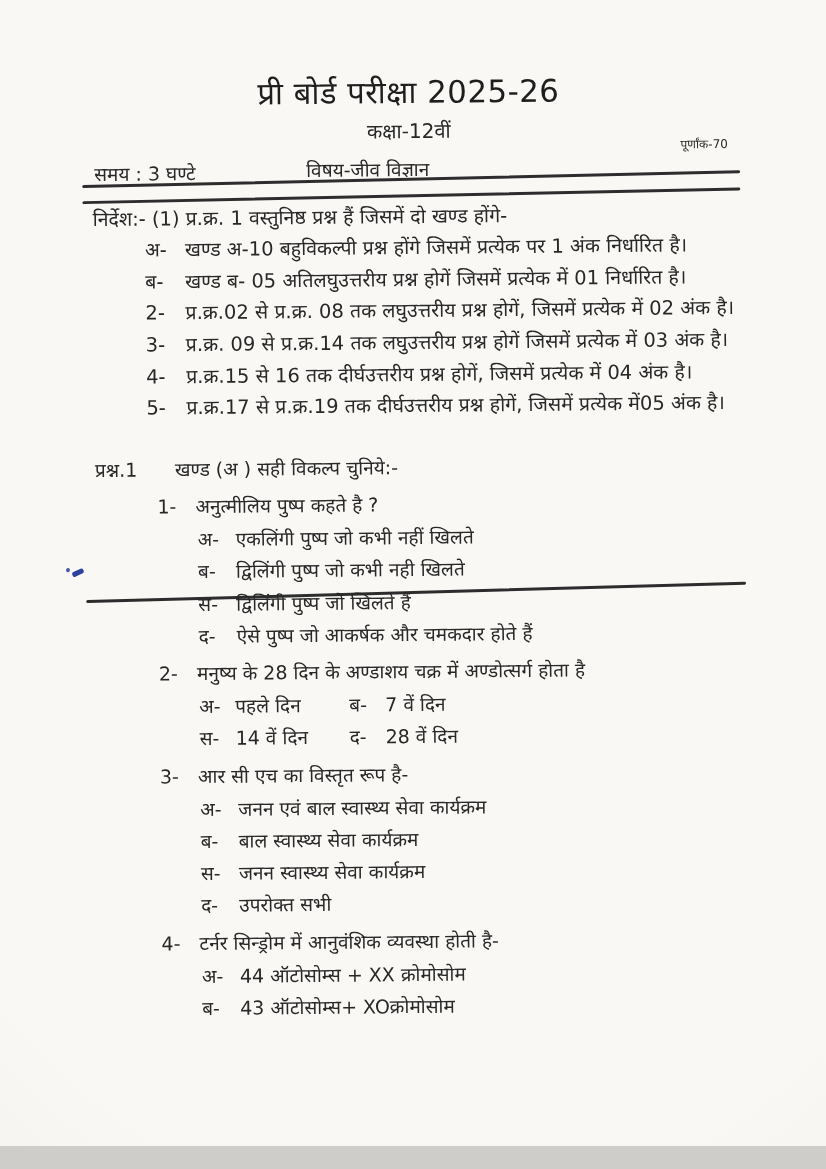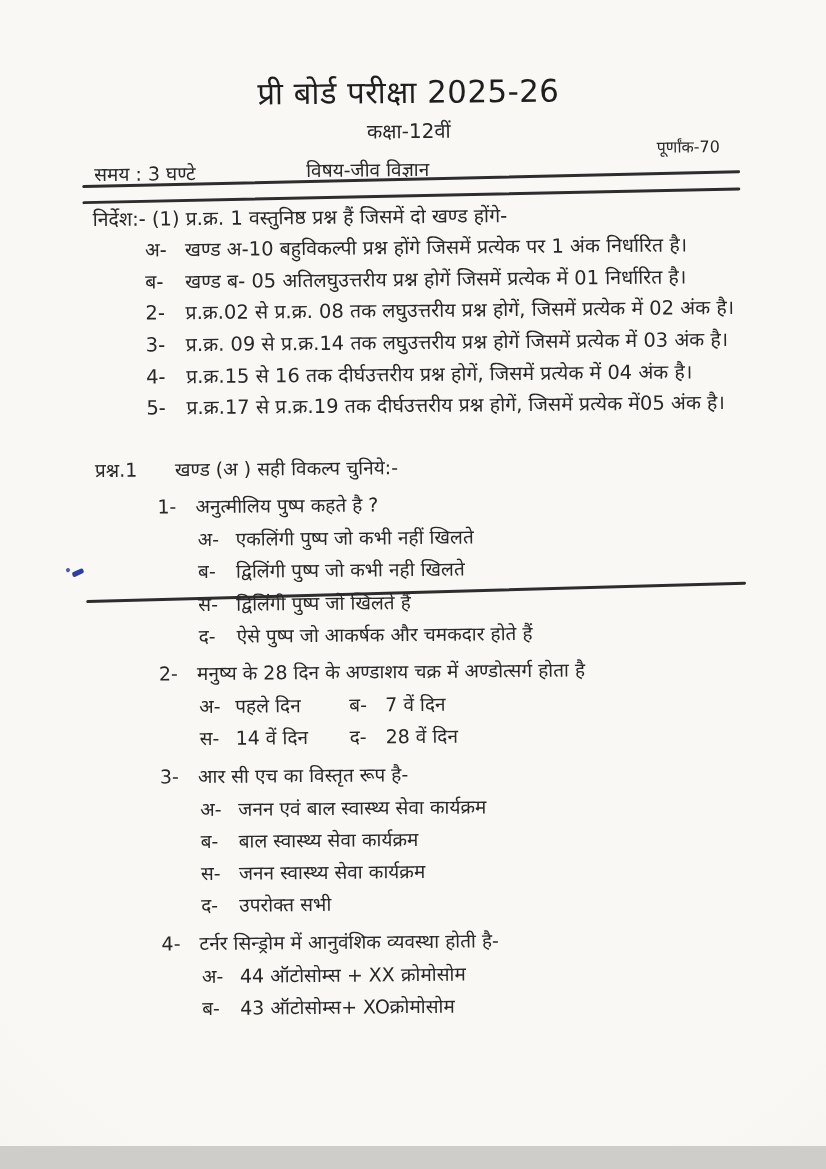--- a/index.html
+++ b/index.html
@@ -7,21 +7,21 @@
     position:relative;width:826px;height:1146px;margin:0 auto;overflow:hidden;
     background:radial-gradient(130% 115% at 52% 42%, #f9f8f5 55%, #efede9 88%, #e6e4df 100%);
     font-family:"DejaVu Sans", sans-serif;font-weight:400;color:#282828;
   }
   .sheet{position:absolute;inset:0;transform:rotate(-0.55deg);}
   .title{margin-top:70px;text-align:center;font-size:31px;letter-spacing:.4px;color:#1e1e1e;}
   .class-line{margin-top:5px;text-align:center;font-size:20px;}
   .meta-row{position:relative;margin:4px 82px 0 96px;height:38px;font-size:19px;}
   .meta-time{position:absolute;left:2px;top:10px;}
   .meta-subject{position:absolute;left:214px;top:8px;}
-  .meta-marks{position:absolute;right:20px;top:-10px;font-size:16px;}
+  .meta-marks{position:absolute;right:12px;top:-10px;font-size:12px;}
   .rule{position:absolute;background:#2d2d2d;height:2.6px;border-radius:2px;transform-origin:left center;}
   .rule-a{left:86px;top:182px;width:658px;transform:rotate(-0.75deg);}
   .rule-b{left:86px;top:198px;width:658px;transform:rotate(-0.65deg);}
   .rule-c{left:86px;top:597px;width:660px;transform:rotate(-1.05deg);}
   .instructions{margin:16px 78px 0 96px;font-size:19.5px;}
   .inst-heading{line-height:1.55;}
   .inst-item{display:flex;padding-left:52px;line-height:1.62;}
   .inst-num{flex:none;width:40px;}
   .inst-text{flex:1;}
   .qsection{margin:30px 78px 0 96px;font-size:19px;}

